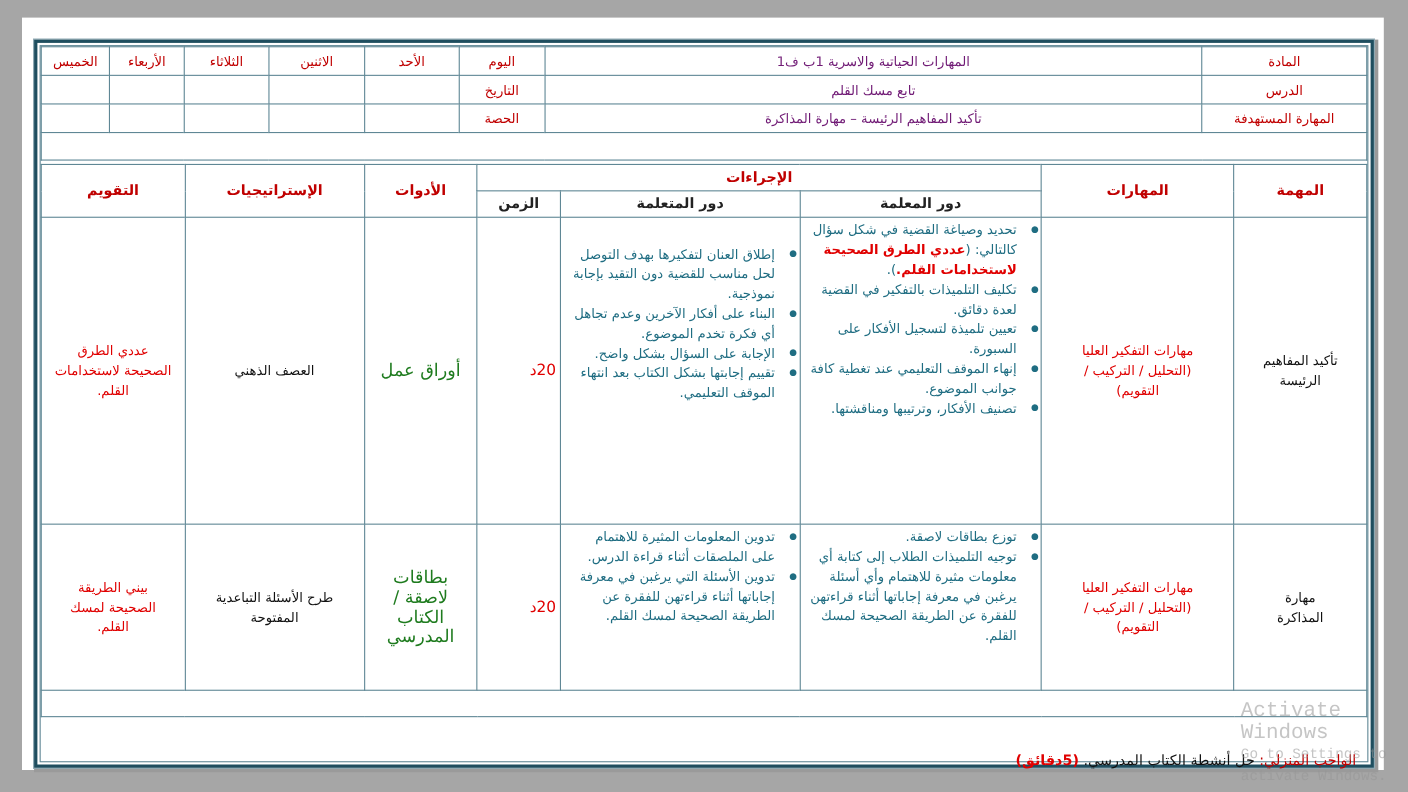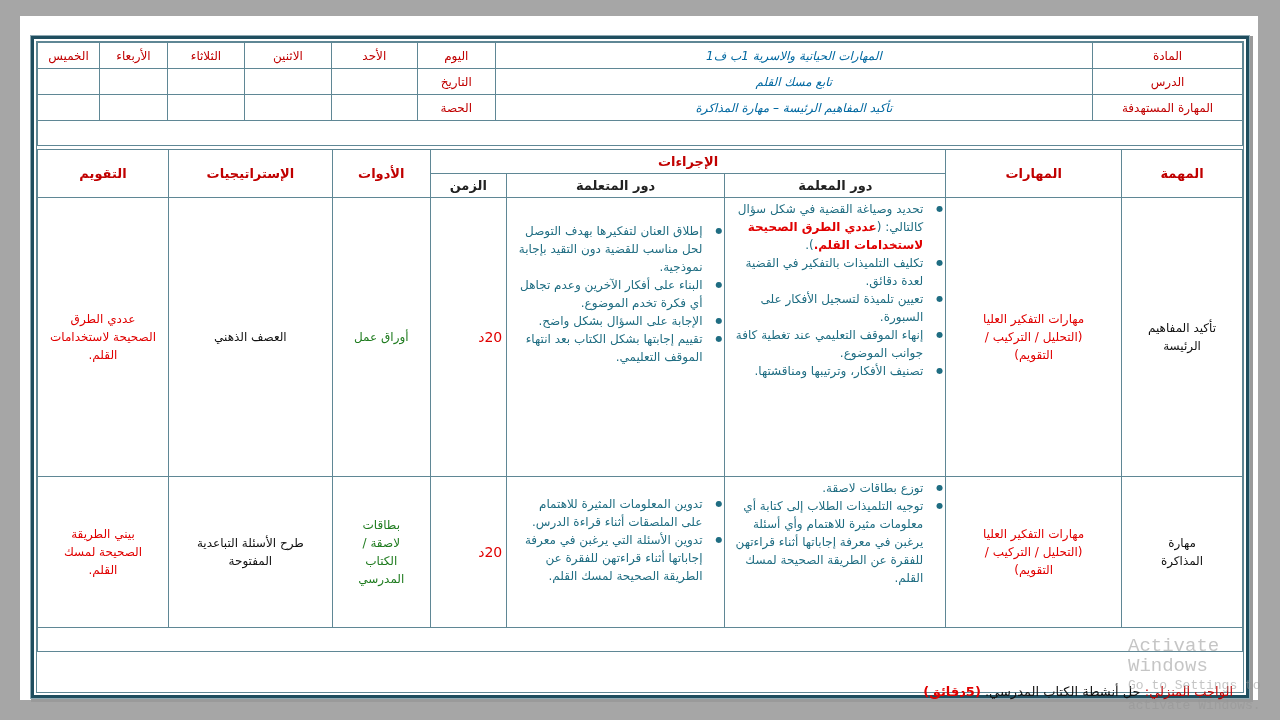--- a/index.html
+++ b/index.html
@@ -23,26 +23,26 @@
     position:absolute; left:2px; top:2px; right:2px; bottom:2px;
     border:1px solid #5f8795;
   }
   table { border-collapse:collapse; direction:rtl; }
   td, th {
     border:1px solid #5f8795; padding:0; text-align:center; vertical-align:middle;
   }
   .hdr { position:absolute; left:0; top:0; width:1206px; }
   .hdr td { height:25px; font-size:12px; }
   .red-b { color:#c00000; font-weight:normal; }
-  .teal { color:#0369a1;font-style:italic; }
+  .teal { color:#701a75; }
   .main { position:absolute; left:0; top:107px; width:1206px; }
   .main th { font-size:13px; color:#c00000; font-weight:bold; }
   .cell-black { color:#111; font-size:12px; line-height:18px; }
   .cell-red { color:#e00000; font-size:12px; line-height:18px;padding-left:44px; }
-  .cell-green { color:#1e7b1e; font-size:12px; line-height:18px; }
+  .cell-green { color:#1e7b1e; font-size:16px; line-height:18px; }
   ul { margin:0; padding:0 22px 0 8px; text-align:right; list-style:none; }
   li { position:relative; color:#1f6d82; font-size:12px; line-height:18px; margin:0; }
   li::before { content:"●"; position:absolute; right:-20px; top:0; font-size:8px; color:#1f6d82; }
   .hl { color:#e00000; font-weight:bold; }
   .homework {
     position:absolute; left:0; right:0; top:635px; height:30px;
     direction:rtl; text-align:right; padding-right:10px; font-size:13px; line-height:30px;
   }
   .watermark {
     position:absolute; right:-20px; top:620px; color:rgba(150,150,150,0.55);
@@ -160,21 +160,21 @@
 
         <tr style="height:151px">
           <td class="cell-black" style="padding:16px 30px">مهارة المذاكرة</td>
           <td class="cell-red" style="padding:0 18px">مهارات التفكير العليا (التحليل / التركيب / التقويم)</td>
           <td style="vertical-align:top;padding-top:2px">
             <ul>
               <li>توزع بطاقات لاصقة.</li>
               <li>توجيه التلميذات الطلاب إلى كتابة أي معلومات مثيرة للاهتمام وأي أسئلة يرغبن في معرفة إجاباتها أثناء قراءتهن للفقرة عن الطريقة الصحيحة لمسك القلم.</li>
             </ul>
           </td>
-          <td style="vertical-align:top;padding-top:18px">
+          <td style="vertical-align:top;padding-top:2px">
             <ul>
               <li>تدوين المعلومات المثيرة للاهتمام على الملصقات أثناء قراءة الدرس.</li>
               <li>تدوين الأسئلة التي يرغبن في معرفة إجاباتها أثناء قراءتهن للفقرة عن الطريقة الصحيحة لمسك القلم.</li>
             </ul>
           </td>
           <td class="cell-red" style="font-size:14px">20د</td>
           <td class="cell-green" style="padding:0 20px">بطاقات لاصقة / الكتاب المدرسي</td>
           <td class="cell-black" style="padding:0 10px">طرح الأسئلة التباعدية المفتوحة</td>
           <td class="cell-red" style="padding:0 18px">بيني الطريقة الصحيحة لمسك القلم.</td>
         </tr>

